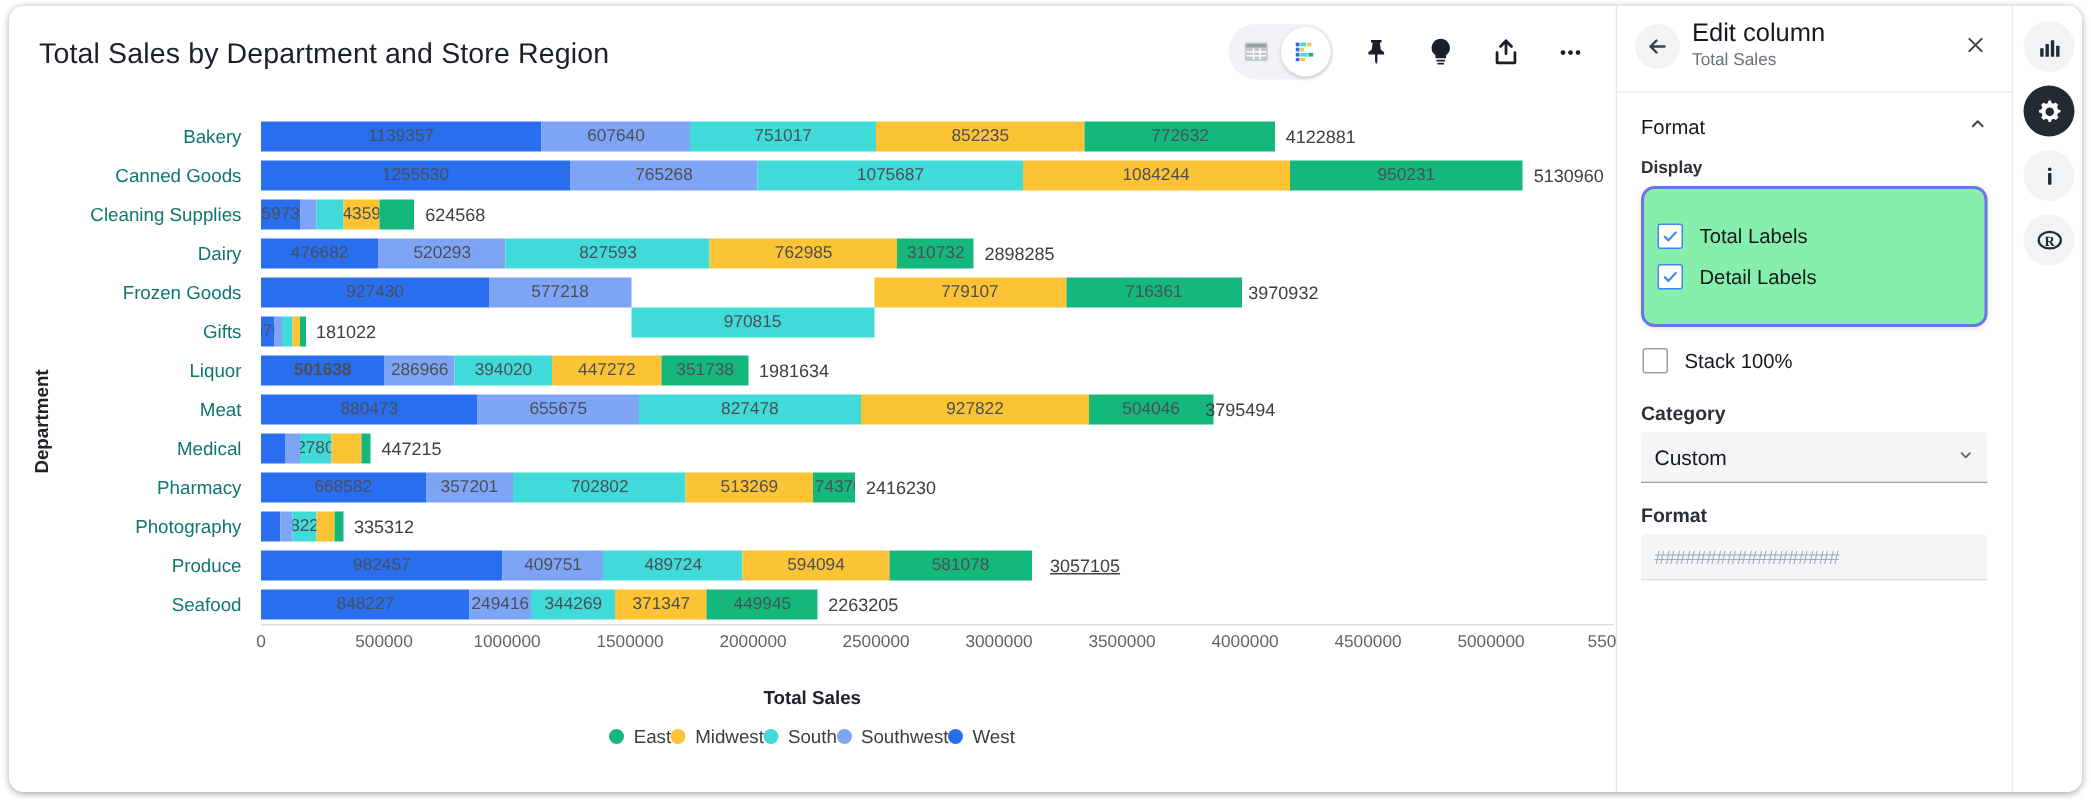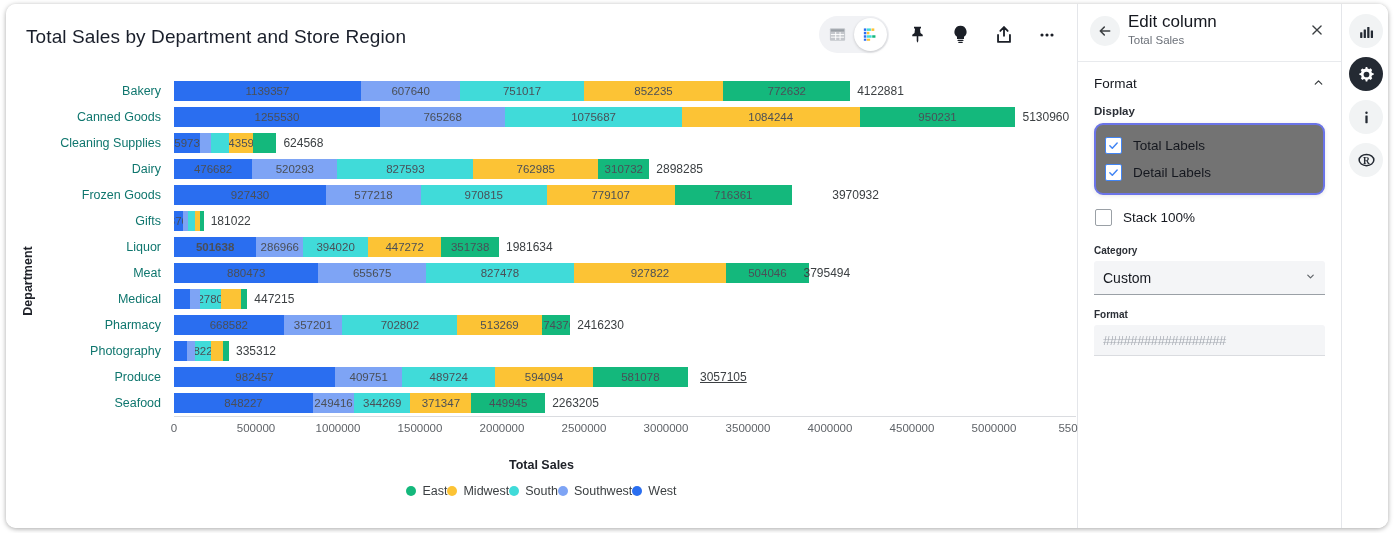--- a/index.html
+++ b/index.html
@@ -55,31 +55,31 @@
   .back{position:absolute;left:12px;top:12px;width:30px;height:30px;border-radius:50%;background:#f1f3f4;
         display:flex;align-items:center;justify-content:center;cursor:pointer;}
   .p-title{position:absolute;left:50px;top:8px;font-size:17px;color:#15181f;}
   .p-sub{position:absolute;left:50px;top:30px;font-size:11.5px;color:#6b7078;}
   .closex{position:absolute;right:10px;top:12px;width:28px;height:28px;border-radius:50%;
           display:flex;align-items:center;justify-content:center;cursor:pointer;color:#3c4043;font-size:15px;}
   .sec{position:absolute;left:16px;top:72px;width:231px;}
   .sec-head{display:flex;align-items:center;justify-content:space-between;font-size:13.5px;color:#15181f;}
   .chev{font-size:11px;color:#3c4043;}
   .sub-lab{margin-top:14px;font-size:11.5px;color:#2b2f36;font-weight:bold;}
-  .hl-box{margin-top:6px;border:2px solid #6b74e8;border-radius:9px;padding:7px 9px;
-          box-shadow:0 1px 4px rgba(0,0,0,.10);background:#737373;}
+  .hl-box{margin-top:6px;border:2px solid #6b74e8;border-radius:9px;padding:18px 9px;
+          box-shadow:0 1px 4px rgba(0,0,0,.10);background:#86efac;}
   .ck-row{display:flex;align-items:center;gap:11px;height:27px;}
   .ck{width:15px;height:15px;border:1.6px solid #4285f4;border-radius:2px;display:flex;
       align-items:center;justify-content:center;background:#fff;flex:0 0 15px;}
   .ck.off{border-color:#9aa0a6;}
   .ck svg{display:block;}
   .ck-lab{font-size:13.5px;color:#15181f;}
   .loose{display:flex;align-items:center;gap:11px;height:27px;margin-top:9px;margin-left:1px;}
   .loose .ck{border-color:#9aa0a6;}
-  .f-lab{margin-top:14px;font-size:10px;color:#2b2f36;font-weight:bold;}
+  .f-lab{margin-top:14px;font-size:13px;color:#2b2f36;font-weight:bold;}
   .sel{margin-top:5px;height:33px;background:#f4f5f7;border-bottom:1px solid #9aa0a6;border-radius:3px 3px 0 0;
        display:flex;align-items:center;justify-content:space-between;padding:0 9px;cursor:pointer;}
   .sel-val{font-size:14px;color:#15181f;}
   .sel-ar{font-size:9px;color:#5f6368;}
   .fmt{margin-top:5px;height:30px;background:#f4f5f7;border-bottom:1px solid #dadce0;border-radius:3px 3px 0 0;
        display:flex;align-items:center;padding:0 9px;}
   .fmt span{font-size:13px;color:#a6abb3;letter-spacing:-.4px;}
 
   .rail{width:48px;flex:0 0 48px;height:524px;background:#fff;border-left:1px solid #e4e6ea;
         display:flex;flex-direction:column;align-items:center;padding-top:10px;gap:9px;}
@@ -234,21 +234,21 @@
             </div>
             <div class="row">
               <div class="cat">Frozen Goods</div>
               <div class="bar">
                 <div class="seg-box" style="width: 152.099px; background: rgb(42, 110, 240);">
                   <span>927430</span>
                 </div>
                 <div class="seg-box" style="width: 94.6638px; background: rgb(126, 164, 245);">
                   <span>577218</span>
                 </div>
-                <div class="seg-box" style="width: 126px; background: rgb(64, 219, 217);">
+                <div class="seg-box" style="width: 162px; background: rgb(64, 219, 217); margin-top: 20px;">
                   <span>970815</span>
                 </div>
                 <div class="seg-box" style="width: 127.774px; background: rgb(252, 195, 53);">
                   <span>779107</span>
                 </div>
                 <div class="seg-box" style="width: 117.483px; background: rgb(20, 184, 124);">
                   <span>716361</span>
                 </div>
               </div>
               <div class="total" style="left: 826.233px;">3970932</div>

